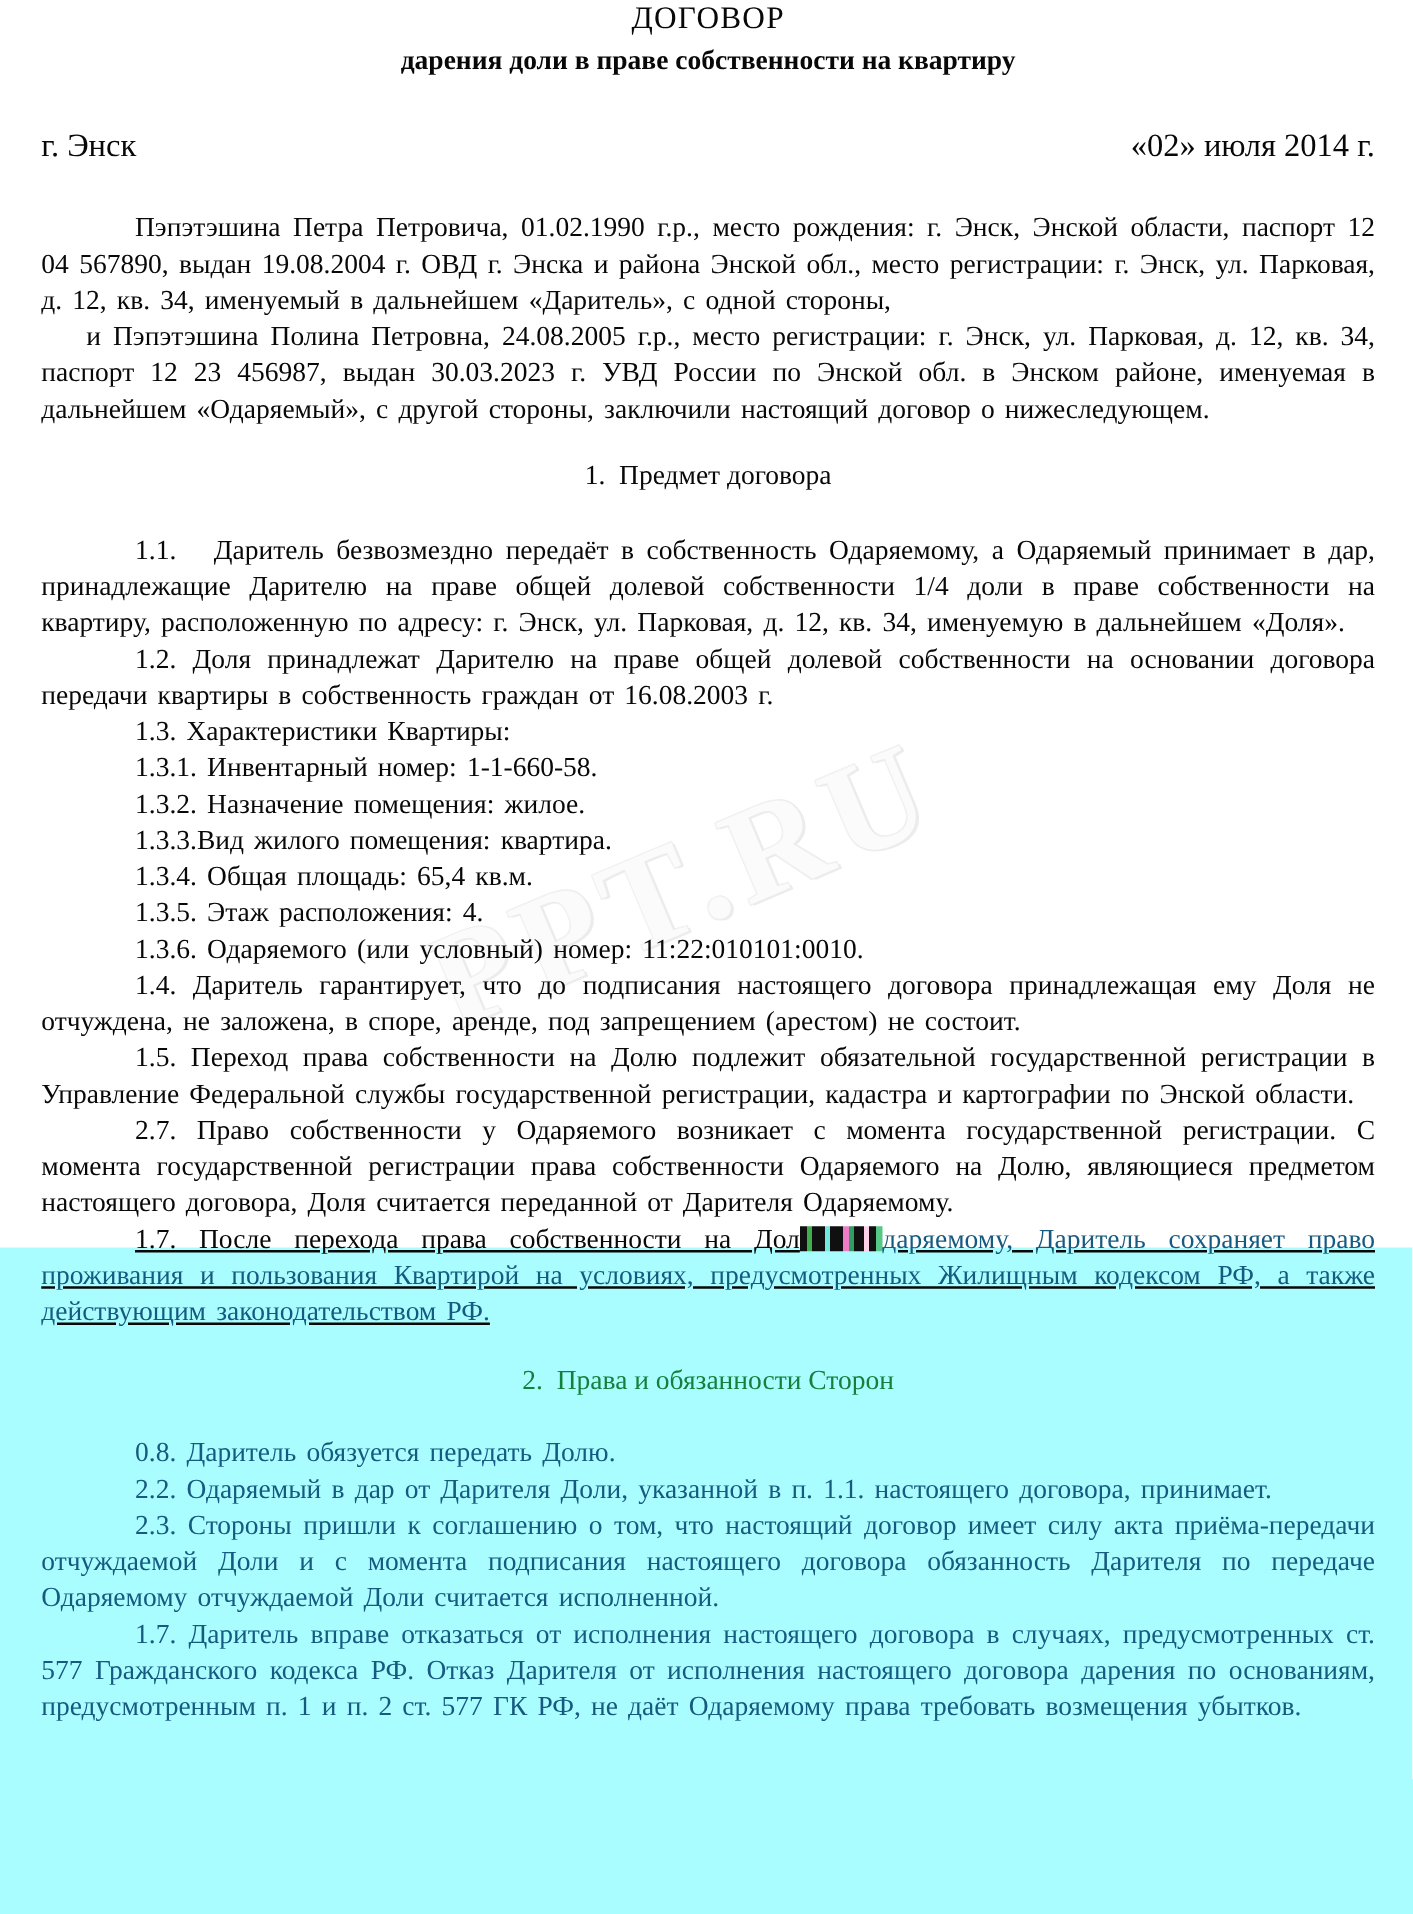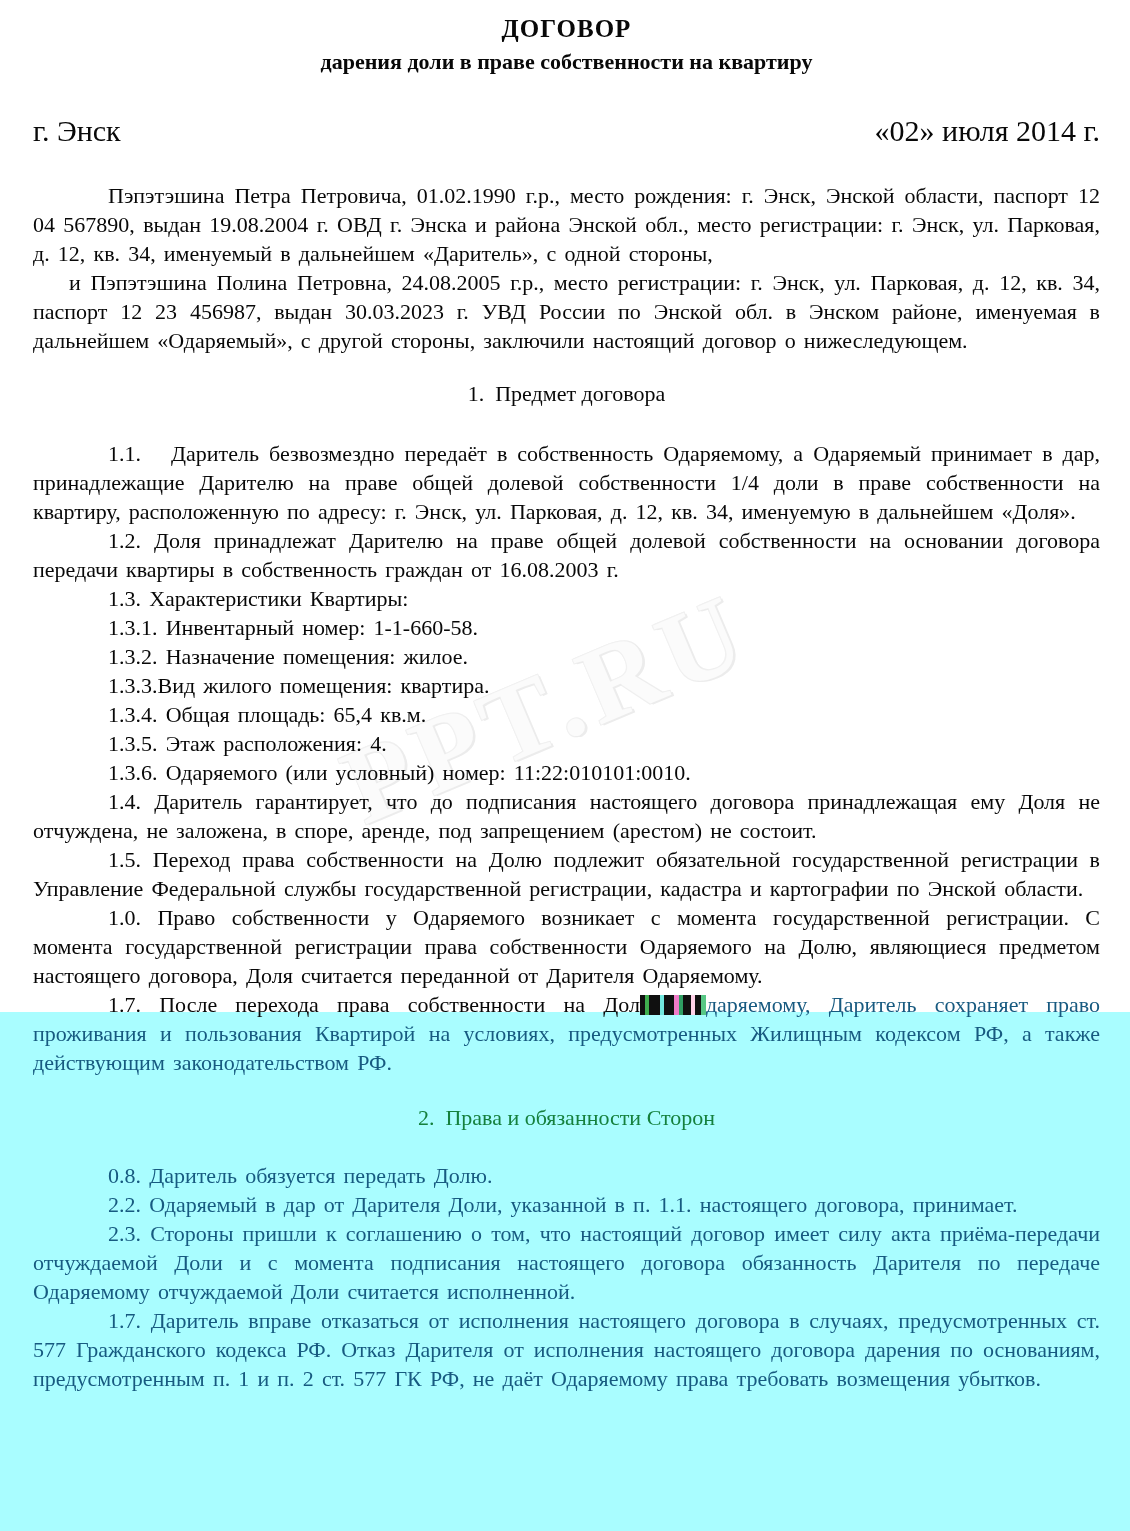--- a/index.html
+++ b/index.html
@@ -13,59 +13,58 @@
     font-family: "Liberation Serif", "DejaVu Serif", serif;
     color: #080808;
   }
   .content {
     position: relative;
     padding: 0 30px 0 33px;
     font-size: 22px;
     line-height: 29px;
   }
   .doc-title {
-    padding-top: 14px;
     text-align: center;
-    font-weight: bold;
+    font-weight: normal;
     font-size: 25px;
     line-height: 30px;
     letter-spacing: 1px;
   }
   .doc-subtitle {
     text-align: center;
     font-weight: bold;
     font-size: 22px;
     line-height: 28px;
     margin-top: 4px;
   }
   .place-date {
     display: flex;
     justify-content: space-between;
     margin-top: 40px;
-    font-size: 30px;
+    font-size: 26px;
   }
   .para {
     margin: 0;
     text-align: justify;
     word-spacing: 0.12em;
   }
   .indent-lg { text-indent: 75px; }
   .indent-sm { text-indent: 36px; }
   .first-para { margin-top: 36px; }
   .sec-heading {
     margin: 26px 0 32px 0;
     text-align: center;
     font-weight: normal;
     font-size: 22px;
     line-height: 26px;
   }
   .sec-heading.blue { color: #15803d; margin-top: 28px; margin-bottom: 30px; }
   .blue-text { color: #175a80; }
   
-  .item17 { position: relative; }
+  .item17 { position: relative; text-decoration: underline; }
   .item17::before {
     content: "";
     position: absolute;
     z-index: -1;
     top: 22px;
     left: -33px;
     width: 1130px;
     height: 620px;
     background: #a9fdff;
   }
@@ -120,21 +119,21 @@
     <p class="para indent-lg">1.2. Доля принадлежат Дарителю на праве общей долевой собственности на основании договора передачи квартиры в собственность граждан от 16.08.2003 г.</p>
     <p class="para indent-lg">1.3. Характеристики Квартиры:</p>
     <p class="para indent-lg">1.3.1. Инвентарный номер: 1-1-660-58.</p>
     <p class="para indent-lg">1.3.2. Назначение помещения: жилое.</p>
     <p class="para indent-lg">1.3.3.Вид жилого помещения: квартира.</p>
     <p class="para indent-lg">1.3.4. Общая площадь: 65,4 кв.м.</p>
     <p class="para indent-lg">1.3.5. Этаж расположения: 4.</p>
     <p class="para indent-lg">1.3.6. Одаряемого (или условный) номер: 11:22:010101:0010.</p>
     <p class="para indent-lg">1.4. Даритель гарантирует, что до подписания настоящего договора принадлежащая ему Доля не отчуждена, не заложена, в споре, аренде, под запрещением (арестом) не состоит.</p>
     <p class="para indent-lg">1.5. Переход права собственности на Долю подлежит обязательной государственной регистрации в Управление Федеральной службы государственной регистрации, кадастра и картографии по Энской области.</p>
-    <p class="para indent-lg">1.0. Право собственности у Одаряемого возникает с момента государственной регистрации. С момента государственной регистрации права собственности Одаряемого на Долю, являющиеся предметом настоящего договора, Доля считается переданной от Дарителя Одаряемому.</p>
+    <p class="para indent-lg">2.7. Право собственности у Одаряемого возникает с момента государственной регистрации. С момента государственной регистрации права собственности Одаряемого на Долю, являющиеся предметом настоящего договора, Доля считается переданной от Дарителя Одаряемому.</p>
 
     <p class="para indent-lg item17"><span>1.7. После перехода права собственности на Дол</span><span class="glitch"></span><span class="blue-text">даряемому, Даритель сохраняет право проживания и пользования Квартирой на условиях, предусмотренных Жилищным кодексом РФ, а также действующим законодательством РФ.</span></p>
 
     <h2 class="sec-heading blue">2.&nbsp;&nbsp;Права и обязанности Сторон</h2>
 
     <p class="para indent-lg blue-text">0.8. Даритель обязуется передать Долю.</p>
     <p class="para indent-lg blue-text">2.2. Одаряемый в дар от Дарителя Доли, указанной в п. 1.1. настоящего договора, принимает.</p>
     <p class="para indent-lg blue-text">2.3. Стороны пришли к соглашению о том, что настоящий договор имеет силу акта приёма-передачи отчуждаемой Доли и с момента подписания настоящего договора обязанность Дарителя по передаче Одаряемому отчуждаемой Доли считается исполненной.</p>
     <p class="para indent-lg blue-text">1.7. Даритель вправе отказаться от исполнения настоящего договора в случаях, предусмотренных ст. 577 Гражданского кодекса РФ. Отказ Дарителя от исполнения настоящего договора дарения по основаниям, предусмотренным п. 1 и п. 2 ст. 577 ГК РФ, не даёт Одаряемому права требовать возмещения убытков.</p>
 

